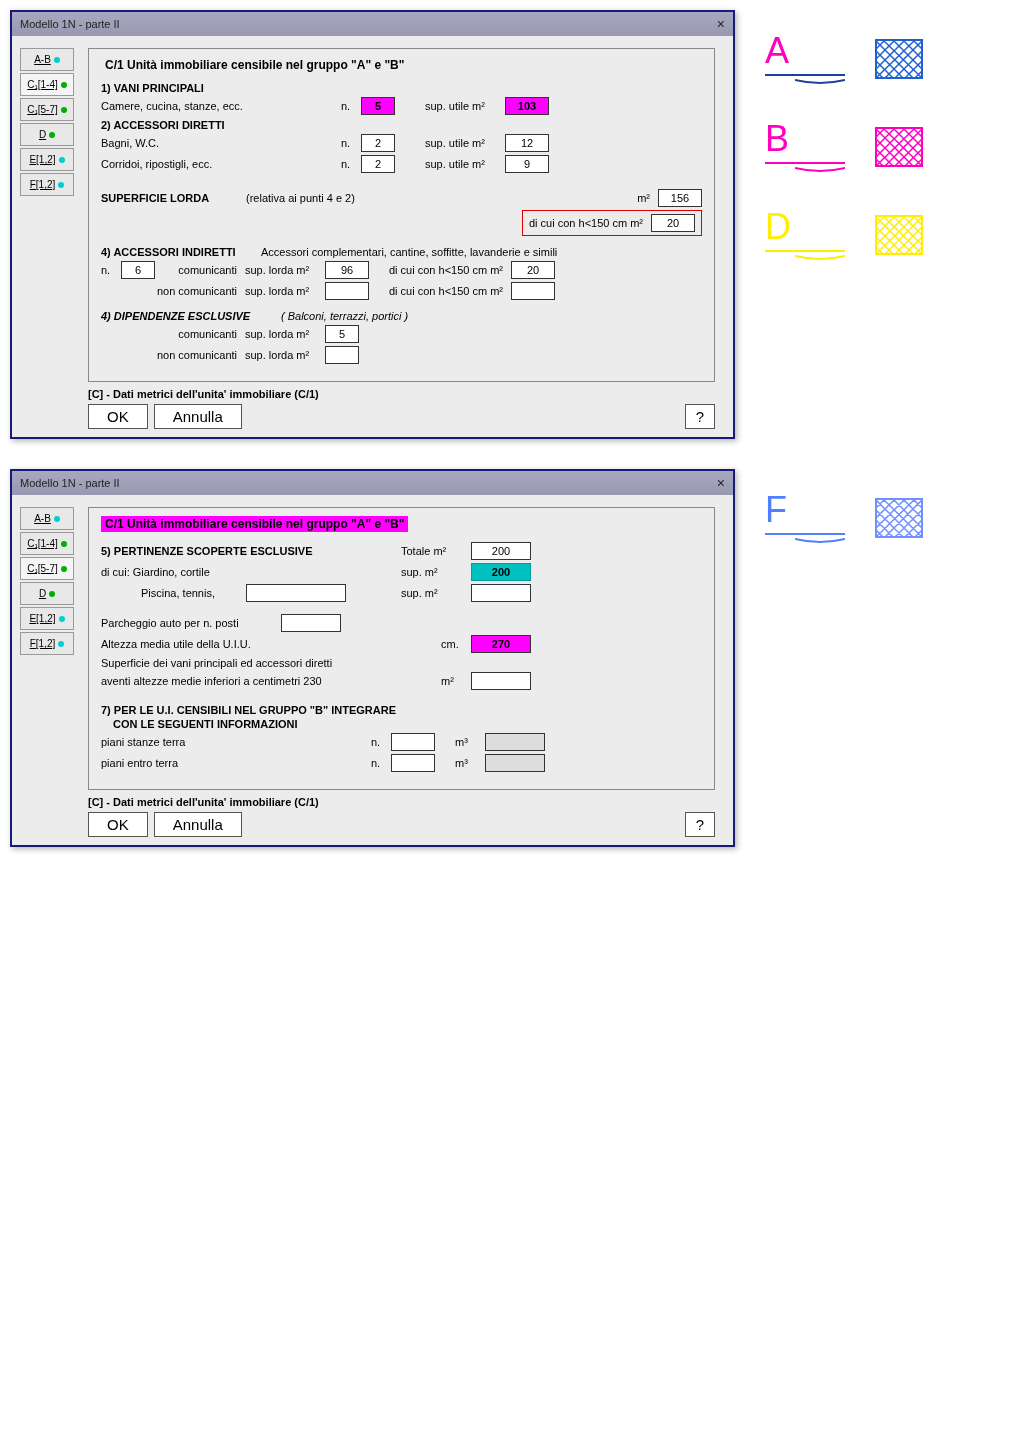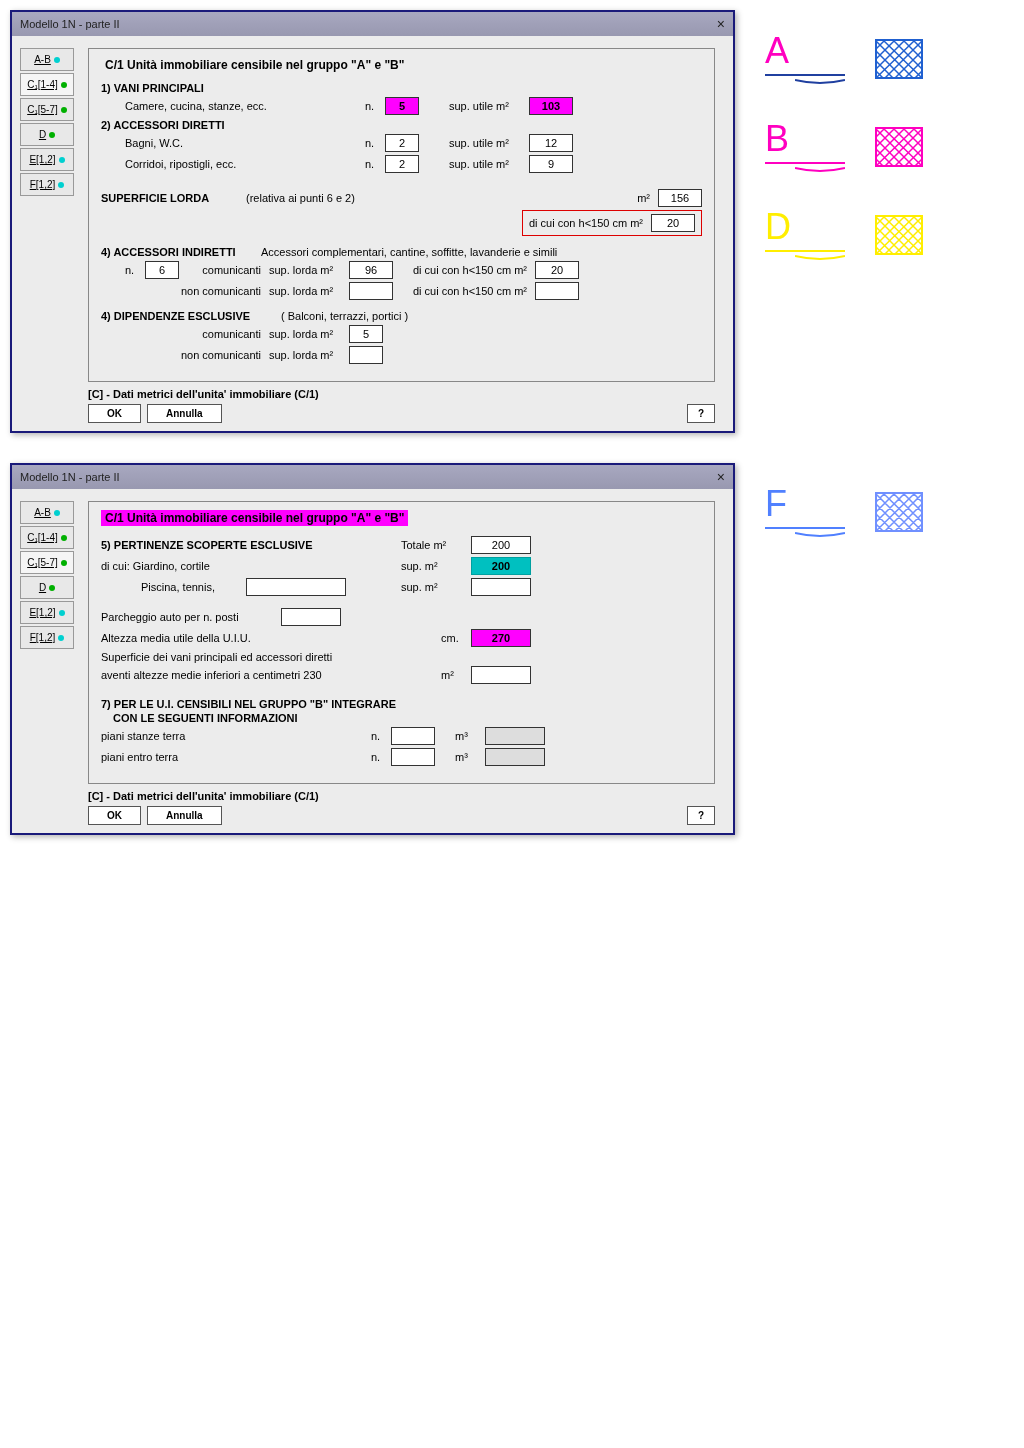--- a/index.html
+++ b/index.html
@@ -50,21 +50,21 @@
       font-size: 12px;
       font-weight: bold;
       margin: -18px 0 6px 0;
       background: #ececec;
       display: inline-block;
       padding: 0 4px;
     }
     .legend-hl { background: #ff00ff; color: #000; padding: 1px 4px; }
     .section-head { font-weight: bold; font-size: 11px; margin: 4px 0 2px 0; }
     .row { display: flex; align-items: center; margin: 3px 0; font-size: 11px; }
-    .indent { margin-left: 24px; }
+    .indent { }
     .lbl-a { width: 240px; }
     .lbl-b { width: 20px; }
     .inp {
       border: 1px solid #333;
       background: #fff;
       padding: 1px 4px;
       font-size: 11px;
       text-align: center;
       height: 18px;
     }
@@ -76,23 +76,22 @@
     .inp-outline { border: 1px solid #00a0a0; }
     .gap { width: 30px; }
     .lbl-sup { width: 80px; }
     .redbox { border: 1.5px solid #d00; padding: 3px 6px; display: inline-flex; align-items: center; gap: 8px; }
     .footer-lbl { font-weight: bold; margin: 6px 0 4px 0; }
     .btn-row { display: flex; gap: 6px; align-items: center; }
     .btn {
       background: #fff;
       border: 1px solid #555;
       padding: 3px 18px;
-      font-size: 10px;
+      font-size: 15px;
       cursor: pointer;
-      font-weight: bold;
     }
     .btn-help { margin-left: auto; padding: 3px 10px; }
     .legend-area { width: 250px; padding-top: 20px; }
     .legend-item { display: flex; align-items: center; gap: 20px; margin-bottom: 30px; }
     .letter-block { position: relative; width: 90px; }
     .big-letter { font-size: 36px; font-weight: normal; font-family: Arial; }
     .let-a { color: #ff00c0; }
     .let-b { color: #ff00c0; }
     .let-d { color: #ffee00; }
     .let-f { color: #5080ff; }
@@ -167,21 +166,21 @@
           <div class="row indent">
             <span class="lbl-a">Corridoi, ripostigli, ecc.</span>
             <span class="lbl-b">n.</span>
             <input class="inp inp-sm" value="2" style="">
             <span class="gap"></span>
             <span class="lbl-sup">sup. utile  m²</span>
             <input class="inp inp-md" value="9" style="">
           </div>
           <div class="row" style="margin-top:16px;justify-content:space-between;">
             <span style="width:145px; font-weight:bold;">SUPERFICIE LORDA</span>
-            <span>(relativa ai punti 6 e 2)</span>
+            <span>(relativa ai punti 4 e 2)</span>
             <span class="col-r">
               <span>m²</span>
               <input class="inp inp-md" value="156" style="">
             </span>
           </div>
           <div class="row" style="justify-content:flex-end;">
             <span class="redbox">
               <span>di cui con h&lt;150 cm  m²</span>
               <input class="inp inp-md" value="20" style="">
             </span>
@@ -204,21 +203,21 @@
           <div class="row indent">
             <span style="width:54px;"></span>
             <span class="lbl-lead">non comunicanti</span>
             <span style="width:80px;">sup. lorda m²</span>
             <input class="inp inp-md" style="">
             <span style="width:20px;"></span>
             <span>di cui con h&lt;150 cm  m²</span>
             <input class="inp inp-md" style="margin-left: 8px;">
           </div>
 
-          <div class="row" style="margin-top:10px;">
+          <div class="row" style="margin-top:10px;font-style:italic;">
             <span style="font-weight:bold; width:180px;">4) DIPENDENZE ESCLUSIVE</span>
             <span>( Balconi, terrazzi, portici )</span>
           </div>
           <div class="row indent">
             <span style="width:54px;"></span>
             <span class="lbl-lead">comunicanti</span>
             <span style="width:80px;">sup. lorda m²</span>
             <input class="inp inp-sm" value="5" style="">
           </div>
           <div class="row indent">

